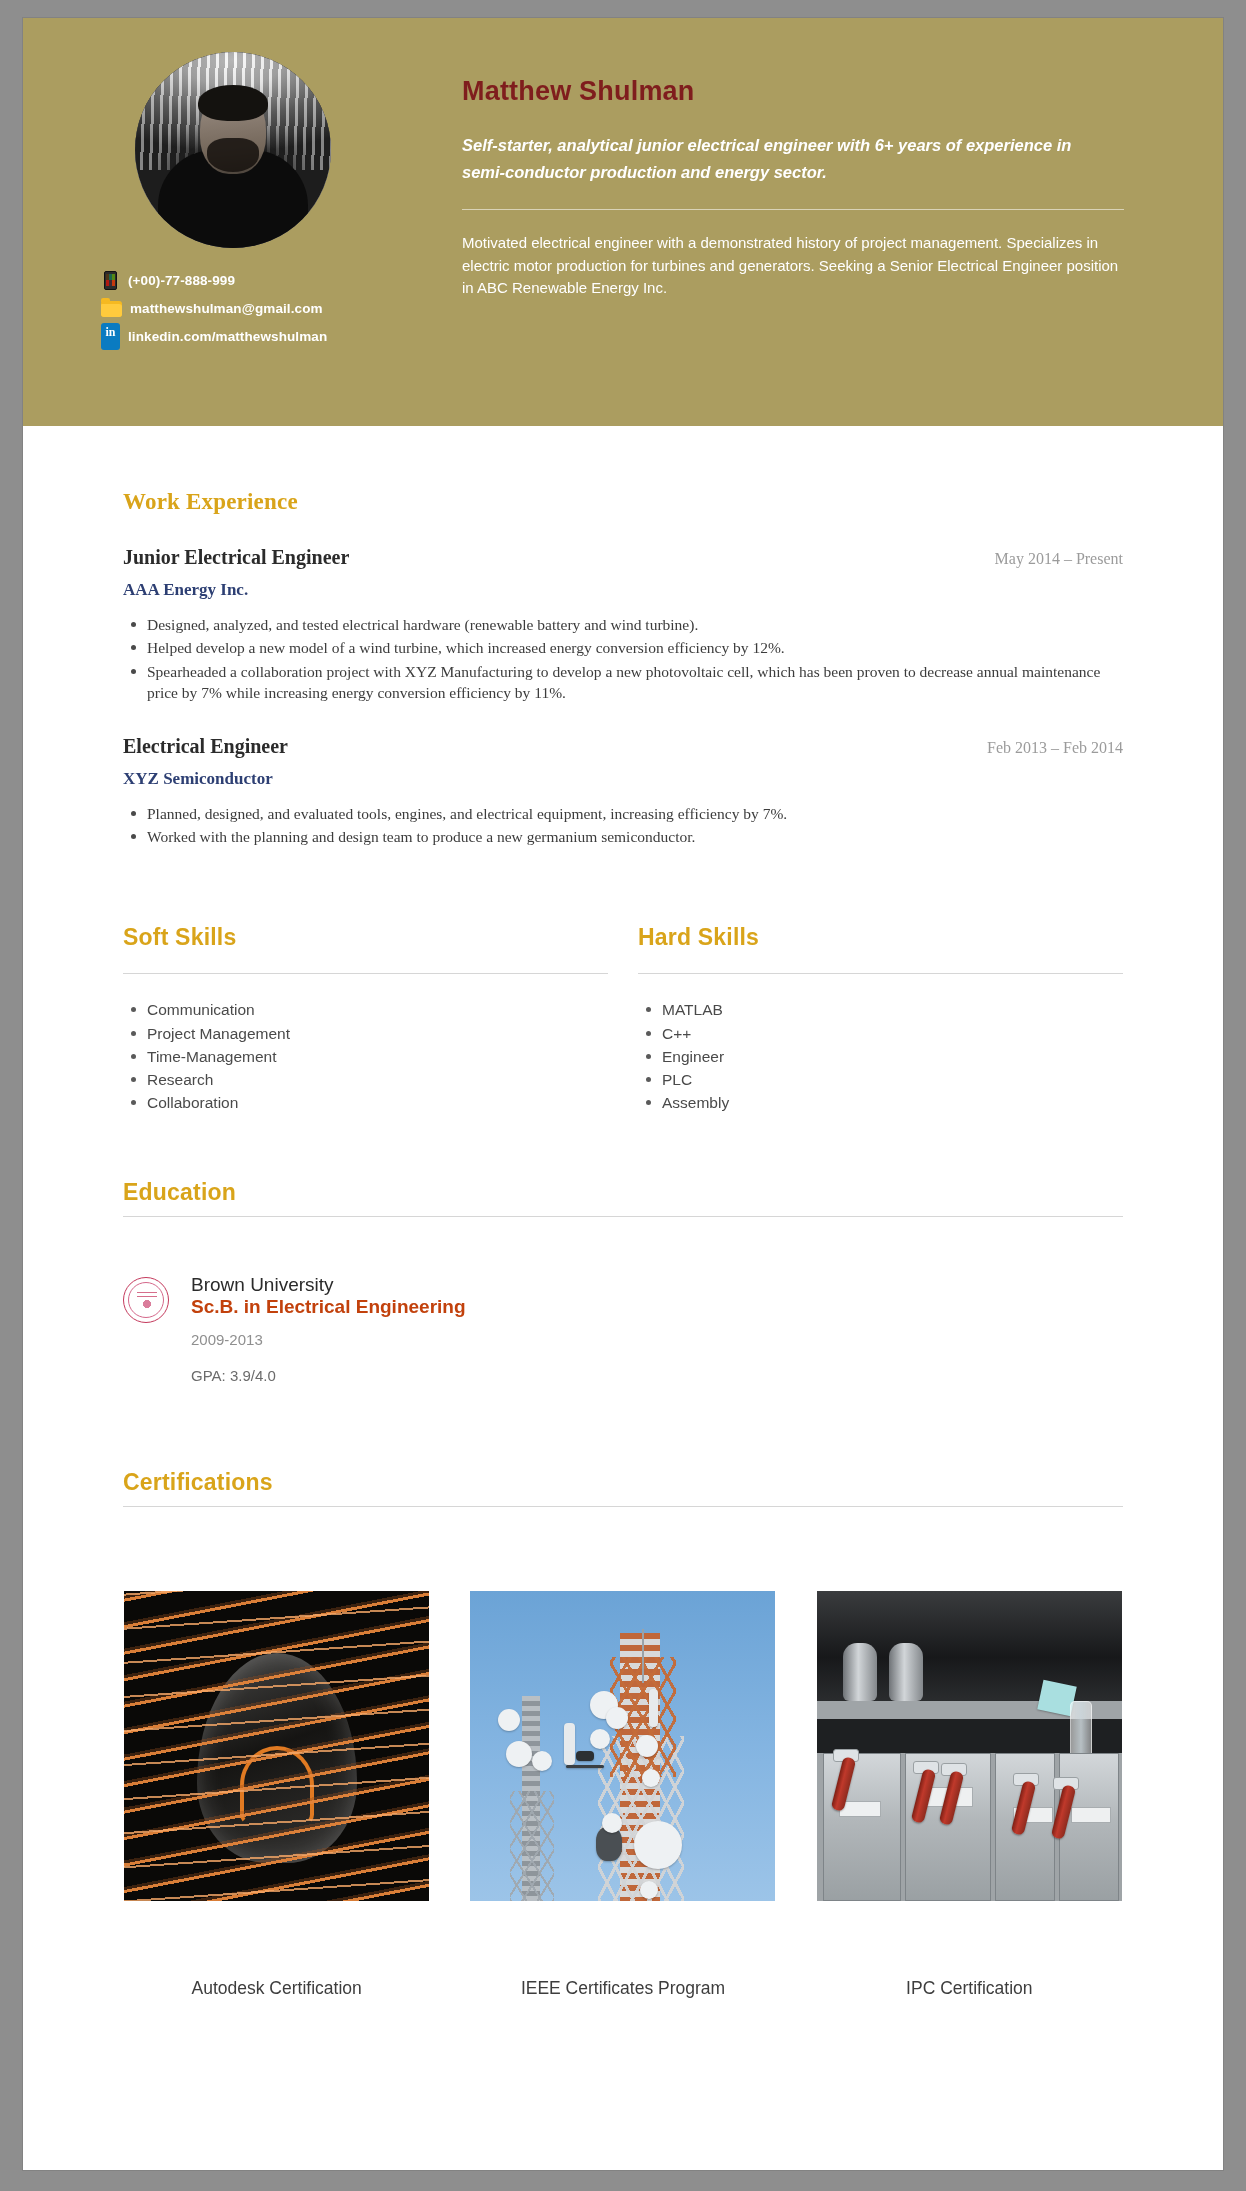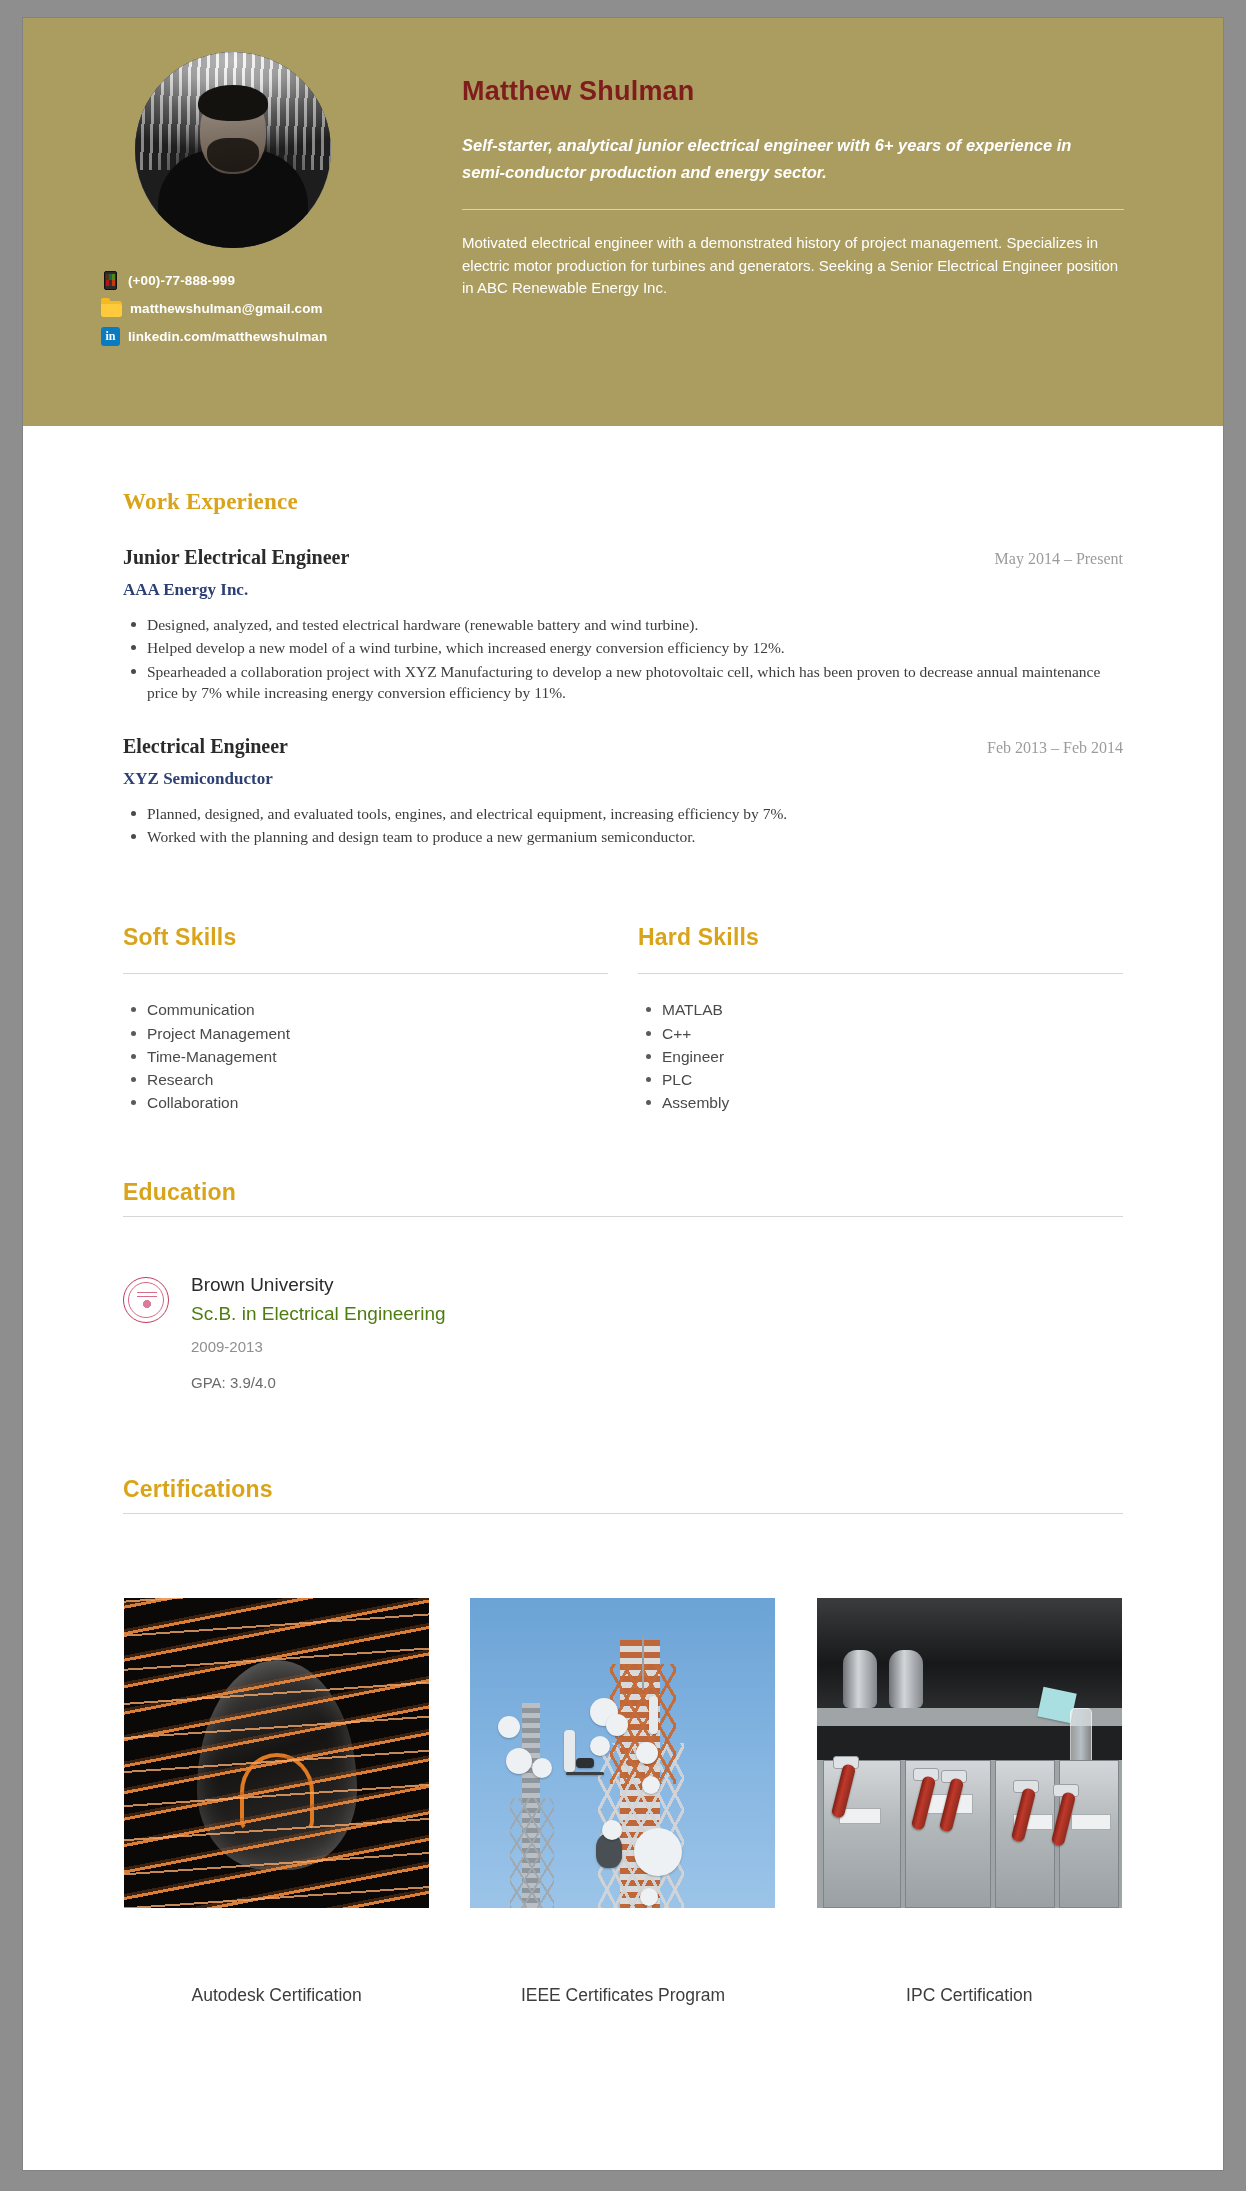--- a/index.html
+++ b/index.html
@@ -106,21 +106,21 @@
     height: 21px;
   }
   .contact-text {
     color: #ffffff;
     font-size: 13.5px;
     font-weight: 700;
     letter-spacing: 0.1px;
     white-space: nowrap;
   }
   .ic {
-    width: 19px; height: 19px;
+    width: 19px; height: 27px;
     flex: 0 0 19px;
     position: relative;
     border-radius: 2px;
   }
   .ic-phone {
     width: 13px; height: 19px; flex-basis: 13px;
     margin-left: 3px; margin-right: 3px;
     background: #2b2b2b;
     border-radius: 2px;
     border: 1px solid #111;
@@ -321,24 +321,23 @@
       linear-gradient(180deg, transparent 0 14%, #cf5577 14% 18%, transparent 18% 30%, #cf5577 30% 34%, transparent 34% 100%),
       radial-gradient(circle at 50% 62%, #d4678a 0 22%, transparent 22%);
     opacity: 0.85;
   }
   .edu-school {
     color: #2b2b2b;
     font-size: 19px;
     font-weight: 400;
   }
   .edu-degree {
-    color: #4d7c0f;
+    color: #c2410c;
     font-size: 19px;
-    font-weight: 400;
-    margin-top: 7px;
+    font-weight: 700;
   }
   .edu-years {
     color: #8f8f8f;
     font-size: 15px;
     margin-top: 13px;
   }
   .edu-gpa {
     color: #6b6b6b;
     font-size: 15px;
     margin-top: 19px;

